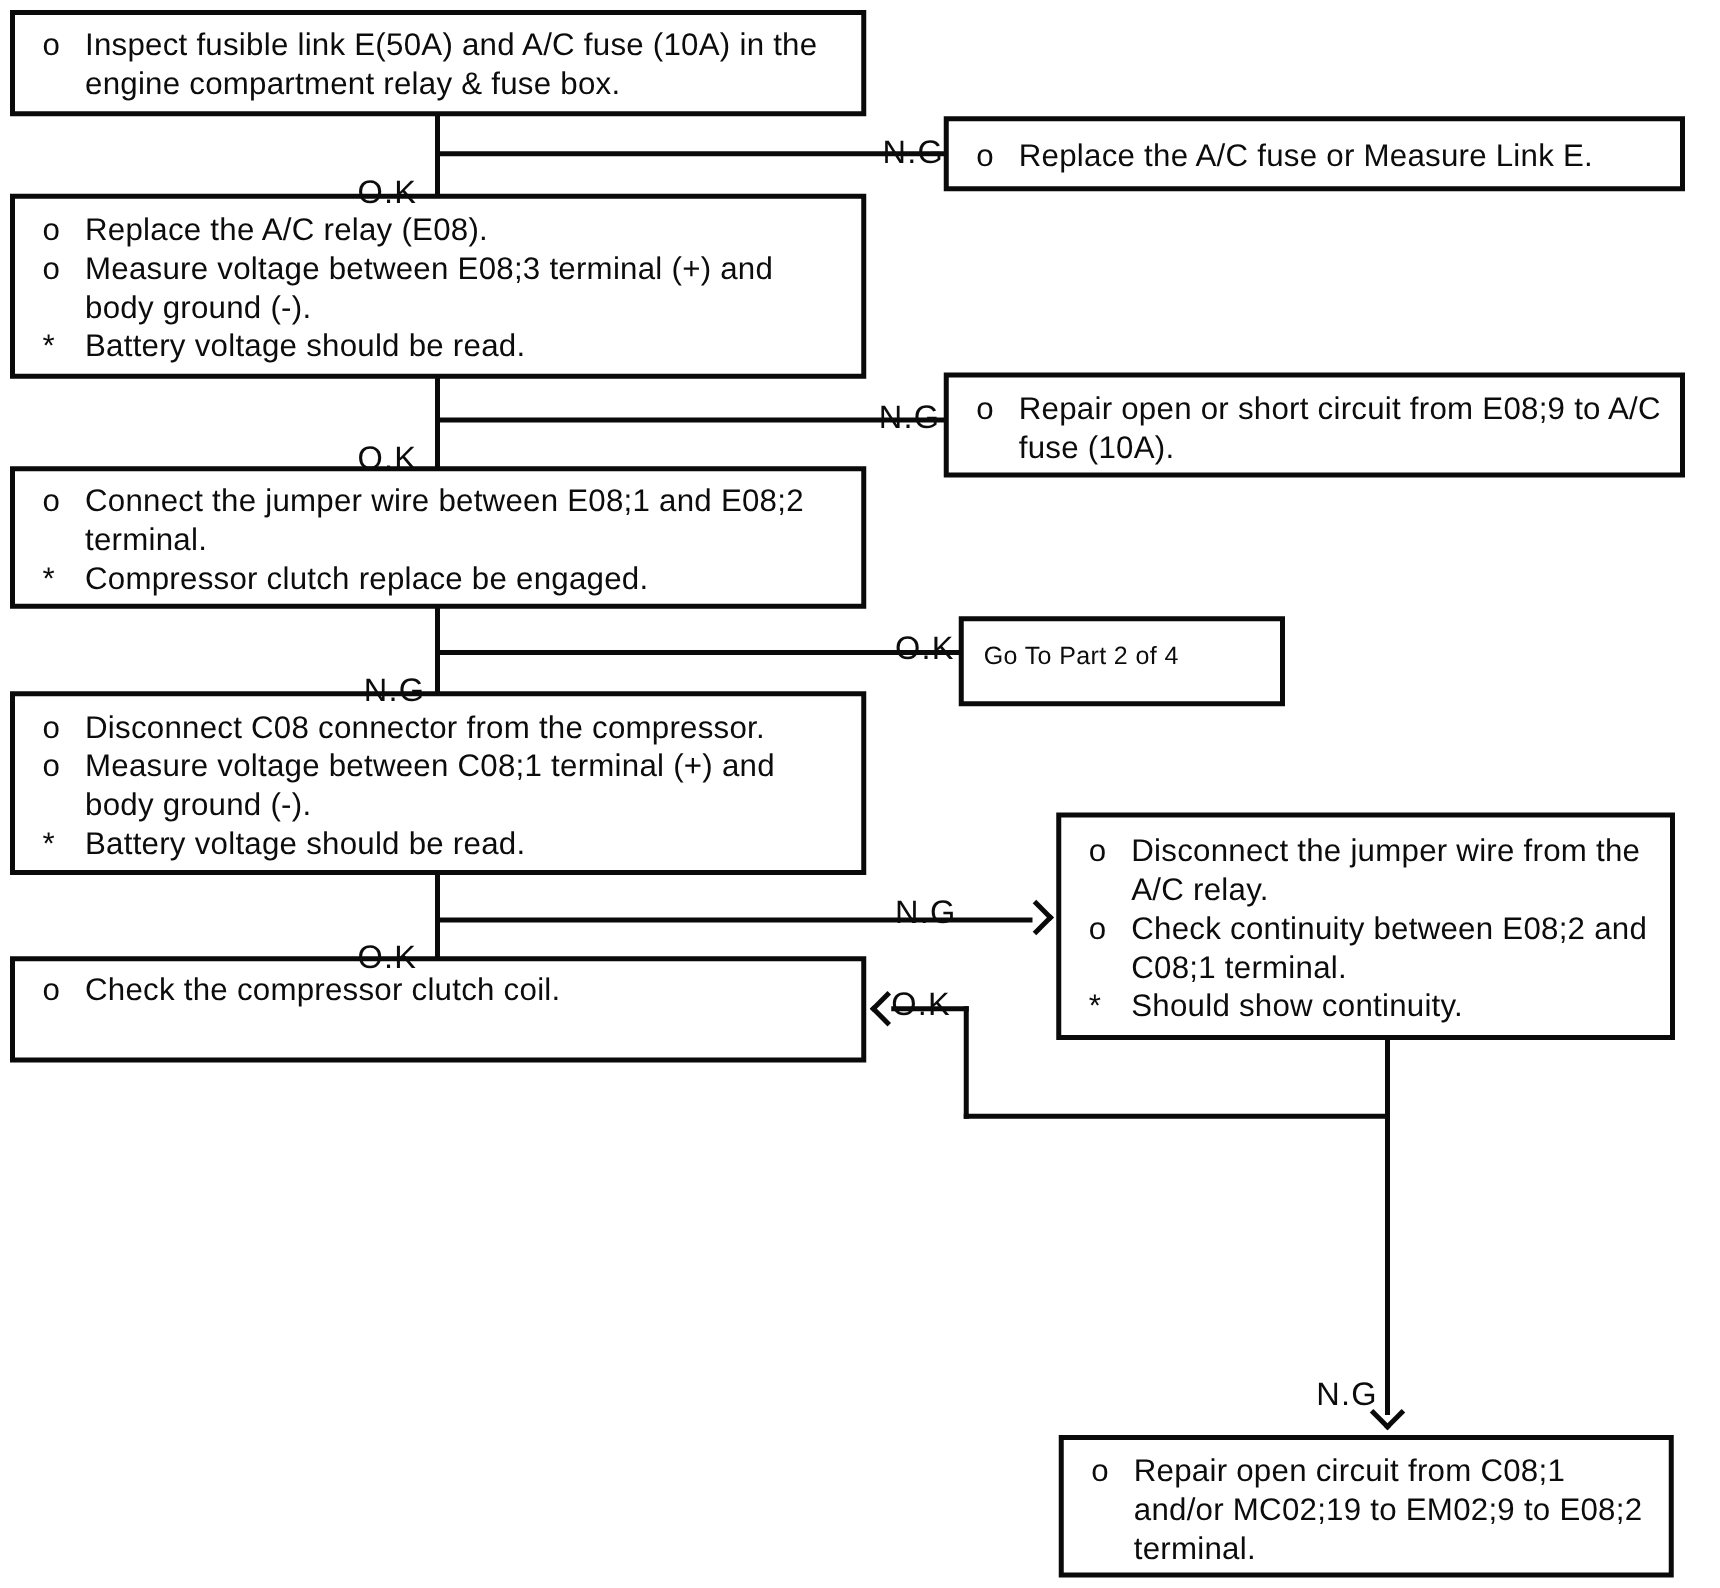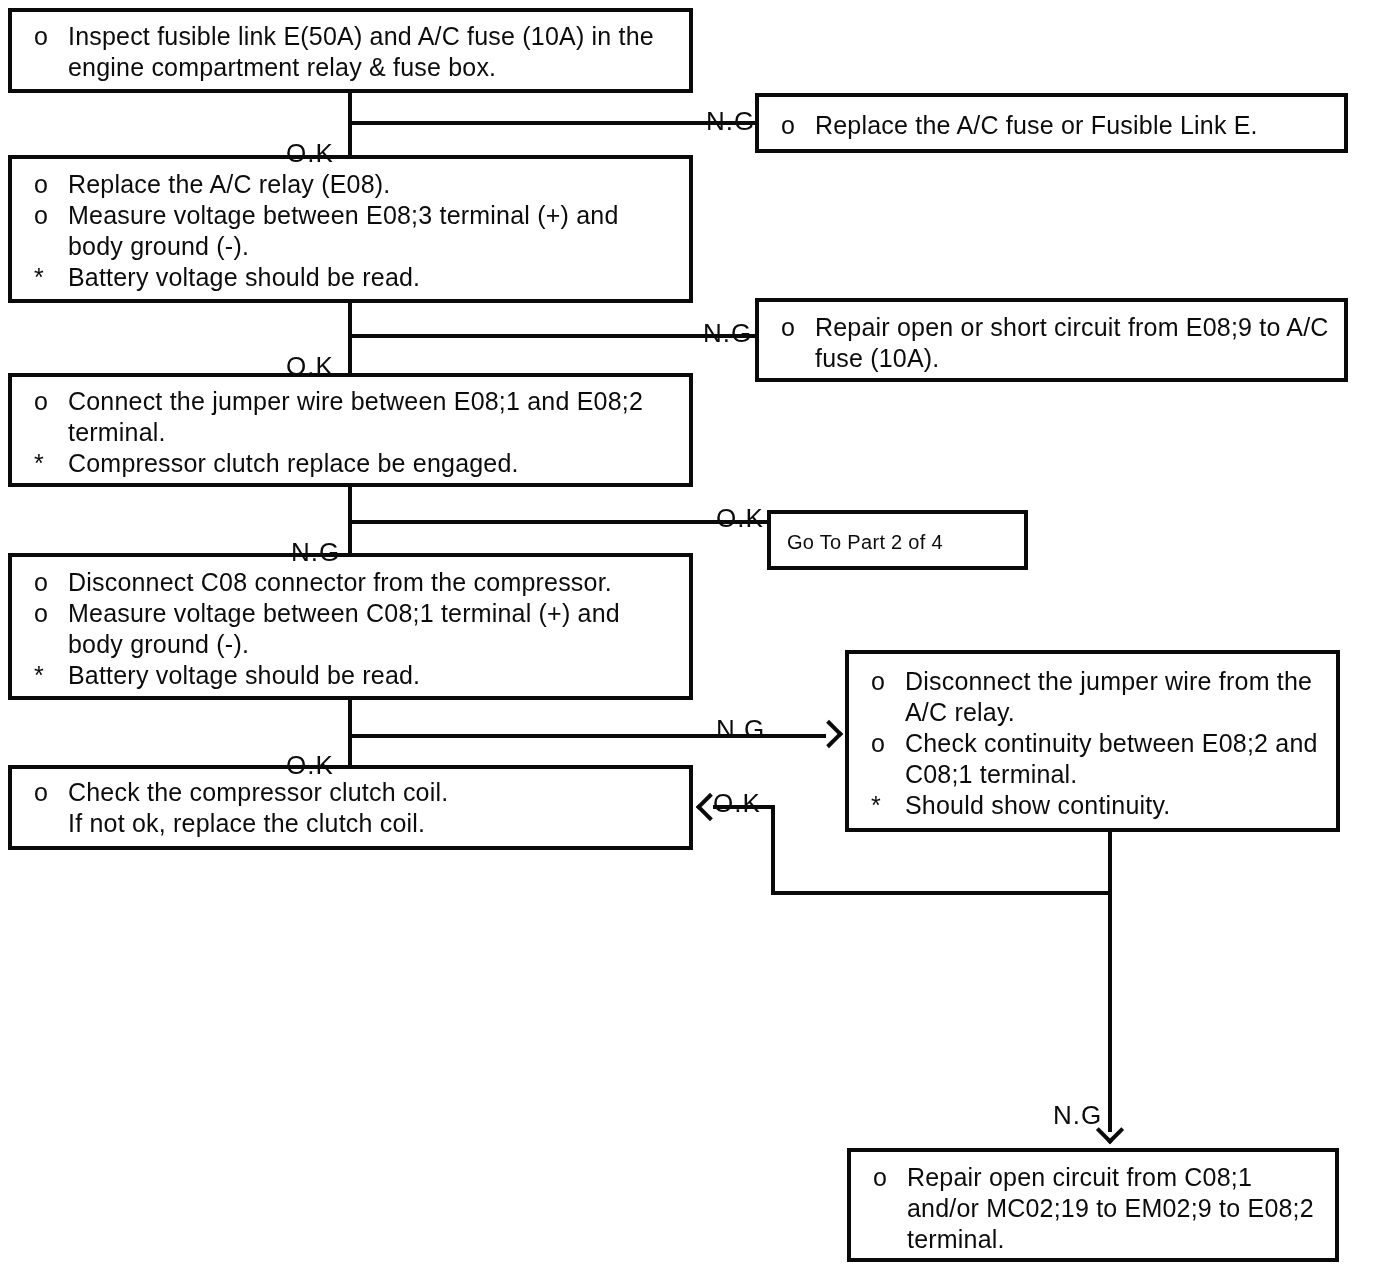--- a/index.html
+++ b/index.html
@@ -43,21 +43,21 @@
   .chev.left  { transform: rotate(-135deg); }
   .chev.down  { transform: rotate(135deg); }
 
   #boxA  { left: 8px;   top: 8px;    width: 685px; height: 85px;  padding-top: 9px; }
   #boxB  { left: 8px;   top: 155px;  width: 685px; height: 148px; padding-top: 10px; }
   #boxC  { left: 8px;   top: 373px;  width: 685px; height: 114px; padding-top: 9px; }
   #boxD  { left: 8px;   top: 553px;  width: 685px; height: 147px; padding-top: 10px; }
   #boxE  { left: 8px;   top: 765px;  width: 685px; height: 85px;  padding-top: 8px; }
   #boxR1 { left: 755px; top: 93px;   width: 593px; height: 60px;  padding-top: 13px; }
   #boxR2 { left: 755px; top: 298px;  width: 593px; height: 84px;  padding-top: 10px; }
-  #boxGoto { left: 767px; top: 493px; width: 261px; height: 60px; padding: 17px 22px 4px 16px; margin-top: 17px; }
+  #boxGoto { left: 767px; top: 493px; width: 261px; height: 72px; padding: 17px 22px 4px 16px; }
   #boxGoto .t { font-size: 20px; letter-spacing: 0.3px; }
   #boxR3 { left: 845px; top: 650px;  width: 495px; height: 182px; padding-top: 12px; }
   #boxR4 { left: 847px; top: 1148px; width: 492px; height: 114px; padding-top: 10px; }
 </style>
 </head>
 <body>
 
 <div id="page">
 
   <div class="box" id="boxA">
@@ -106,30 +106,26 @@
       <span class="b">*</span>
       <span class="t">Battery voltage should be read.</span>
     </div>
   </div>
 
   <div class="box" id="boxE">
     <div class="item">
       <span class="b">o</span>
       <span class="t">Check the compressor clutch coil.</span>
     </div>
-    <div class="item">
-      <span class="b"></span>
-      <span class="t">If not ok, replace the clutch coil.</span>
-    </div>
   </div>
 
   <div class="box" id="boxR1">
     <div class="item">
       <span class="b">o</span>
-      <span class="t">Replace the A/C fuse or Fusible Link E.</span>
+      <span class="t">Replace the A/C fuse or Measure Link E.</span>
     </div>
   </div>
 
   <div class="box" id="boxR2">
     <div class="item">
       <span class="b">o</span>
       <span class="t">Repair open or short circuit from E08;9 to A/C fuse (10A).</span>
     </div>
   </div>
 

